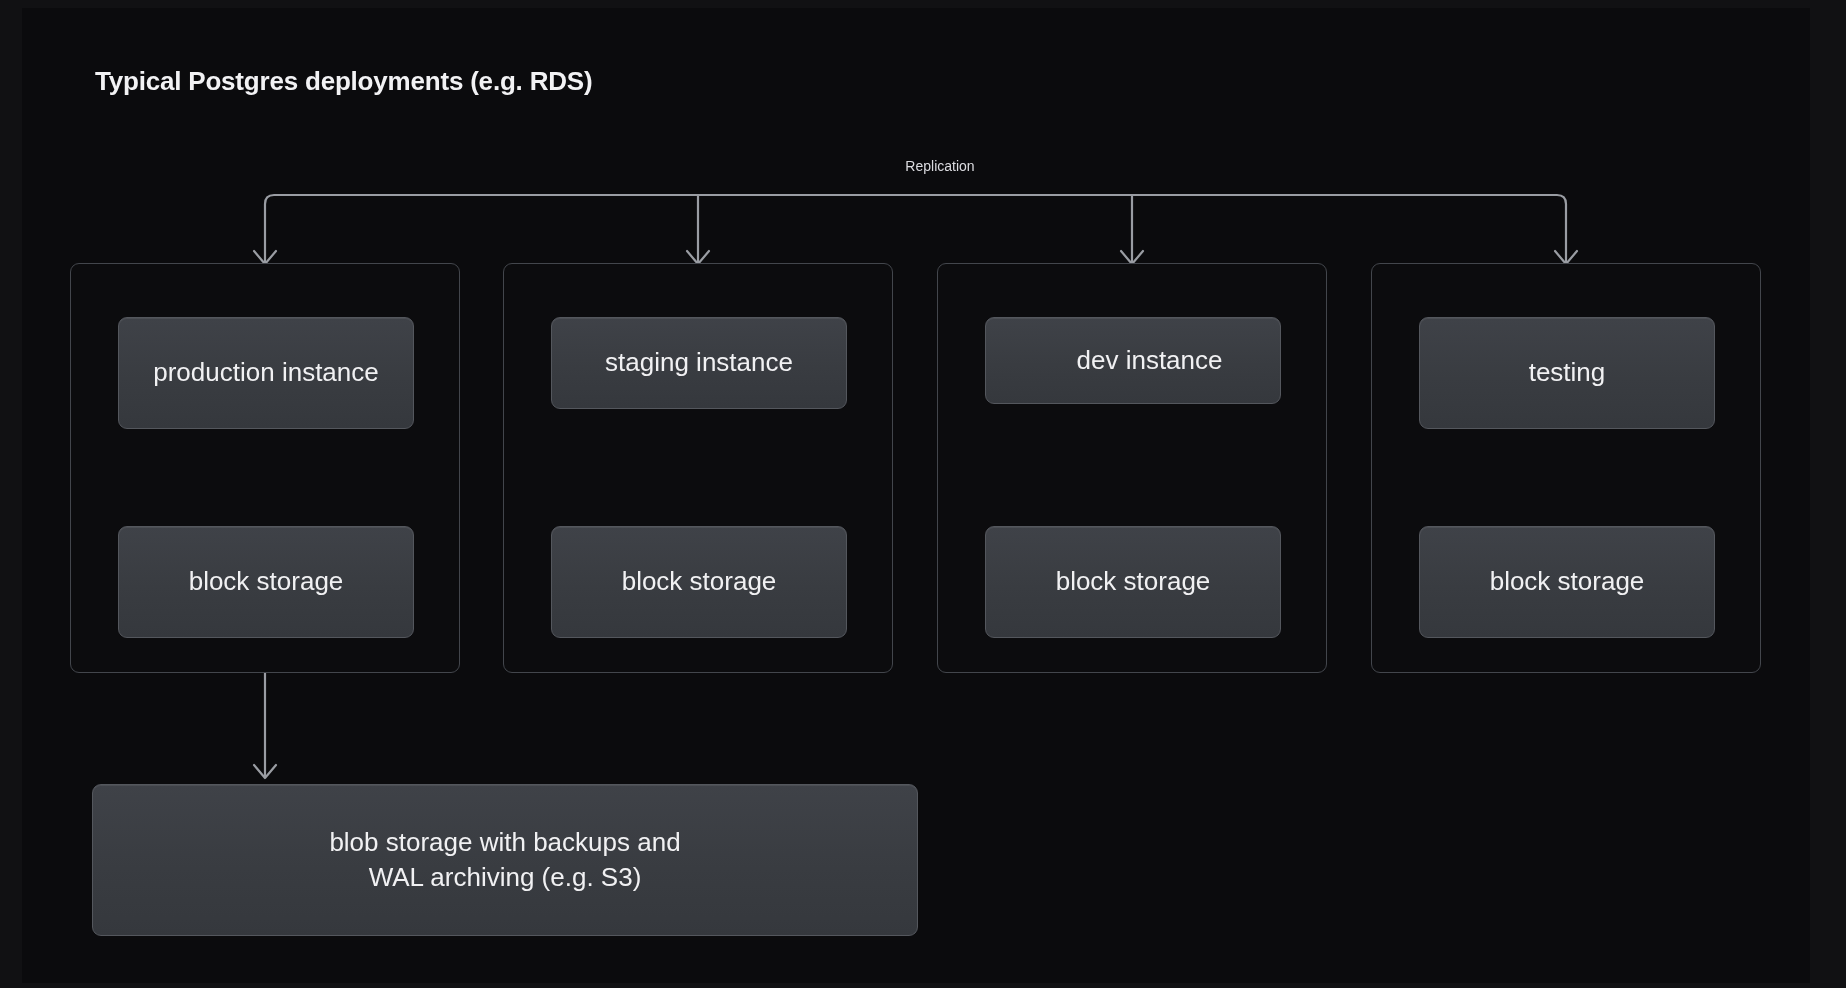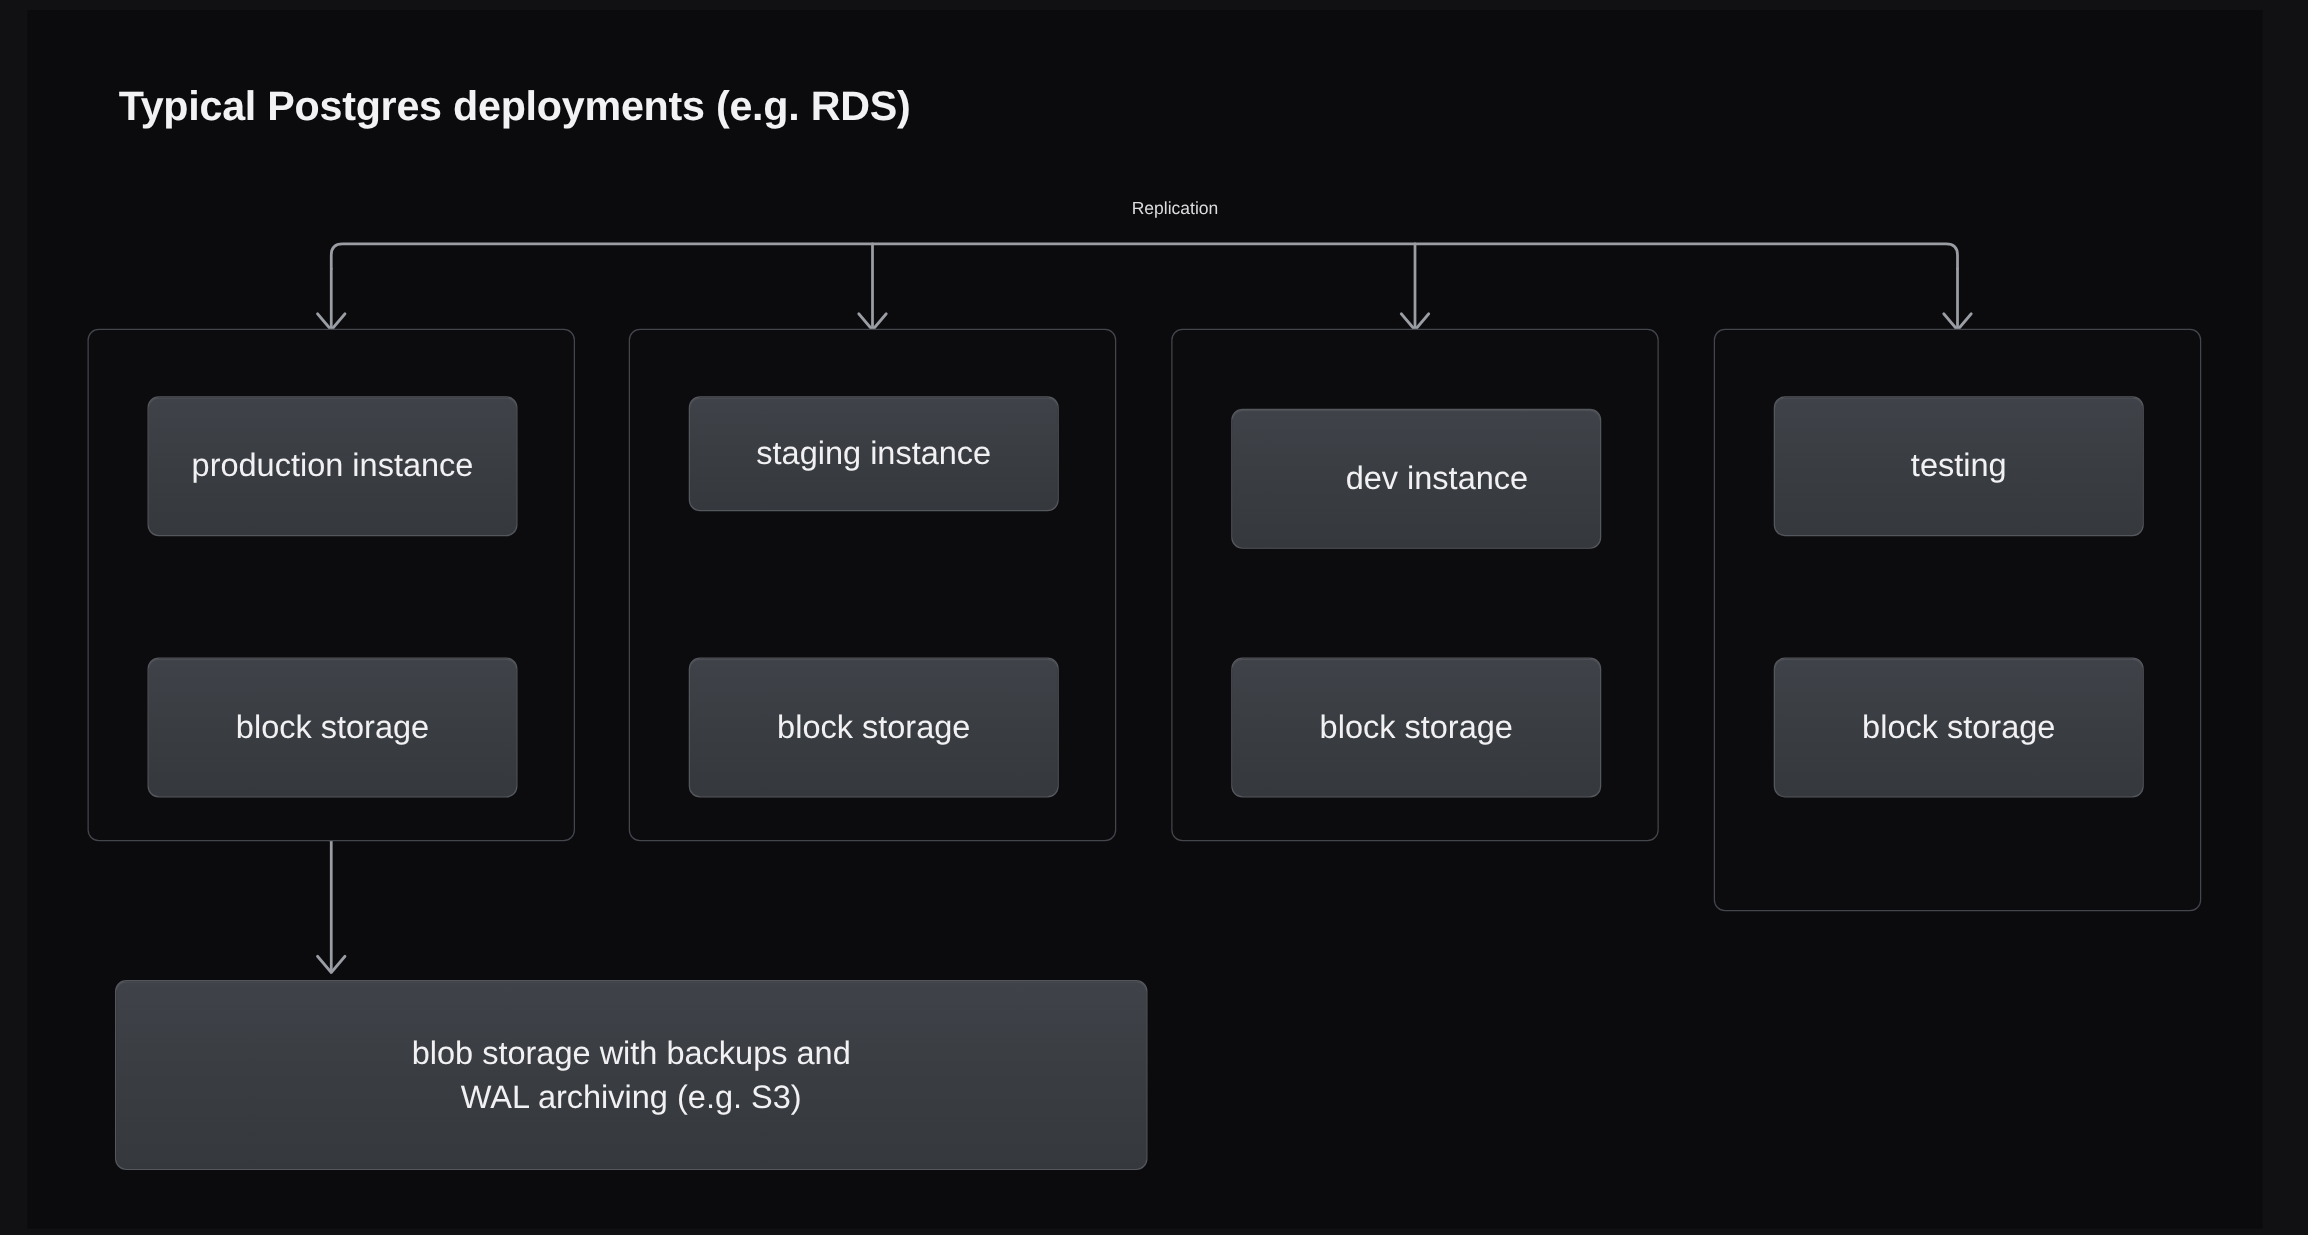--- a/index.html
+++ b/index.html
@@ -24,21 +24,21 @@
     height: 975px;
     background: #0b0b0d;
     overflow: hidden;
   }
 
   
   #page-title {
     position: absolute;
     left: 73px;
     top: 58px;
-    font-size: 33px;
+    font-size: 26px;
     font-weight: bold;
     color: #f2f2f4;
     letter-spacing: -0.2px;
     white-space: nowrap;
   }
 
   
   #replication-label {
     position: absolute;
     left: 0;
@@ -156,29 +156,29 @@
   <div class="env-group" style="left:481px; top:255px; width:390px; height:410px;">
     <div class="node-box" style="left:47px; top:53px; width:296px; height:92px;">
       <span>staging instance</span>
     </div>
     <div class="node-box" style="left:47px; top:262px; width:296px; height:112px;">
       <span>block storage</span>
     </div>
   </div>
 
   <div class="env-group" style="left:915px; top:255px; width:390px; height:410px;">
-    <div class="node-box" style="left:47px; top:63px; width:296px; height:112px;padding-left:33px;">
+    <div class="node-box" style="left:47px; top:53px; width:296px; height:87px;padding-left:33px;">
       <span>dev instance</span>
     </div>
     <div class="node-box" style="left:47px; top:262px; width:296px; height:112px;">
       <span>block storage</span>
     </div>
   </div>
 
-  <div class="env-group" style="left:1349px; top:255px; width:390px; height:466px;">
+  <div class="env-group" style="left:1349px; top:255px; width:390px; height:410px;">
     <div class="node-box" style="left:47px; top:53px; width:296px; height:112px;">
       <span>testing</span>
     </div>
     <div class="node-box" style="left:47px; top:262px; width:296px; height:112px;">
       <span>block storage</span>
     </div>
   </div>
 
   <div class="node-box multiline" id="blob-storage-box">
     <span>blob storage with backups and

